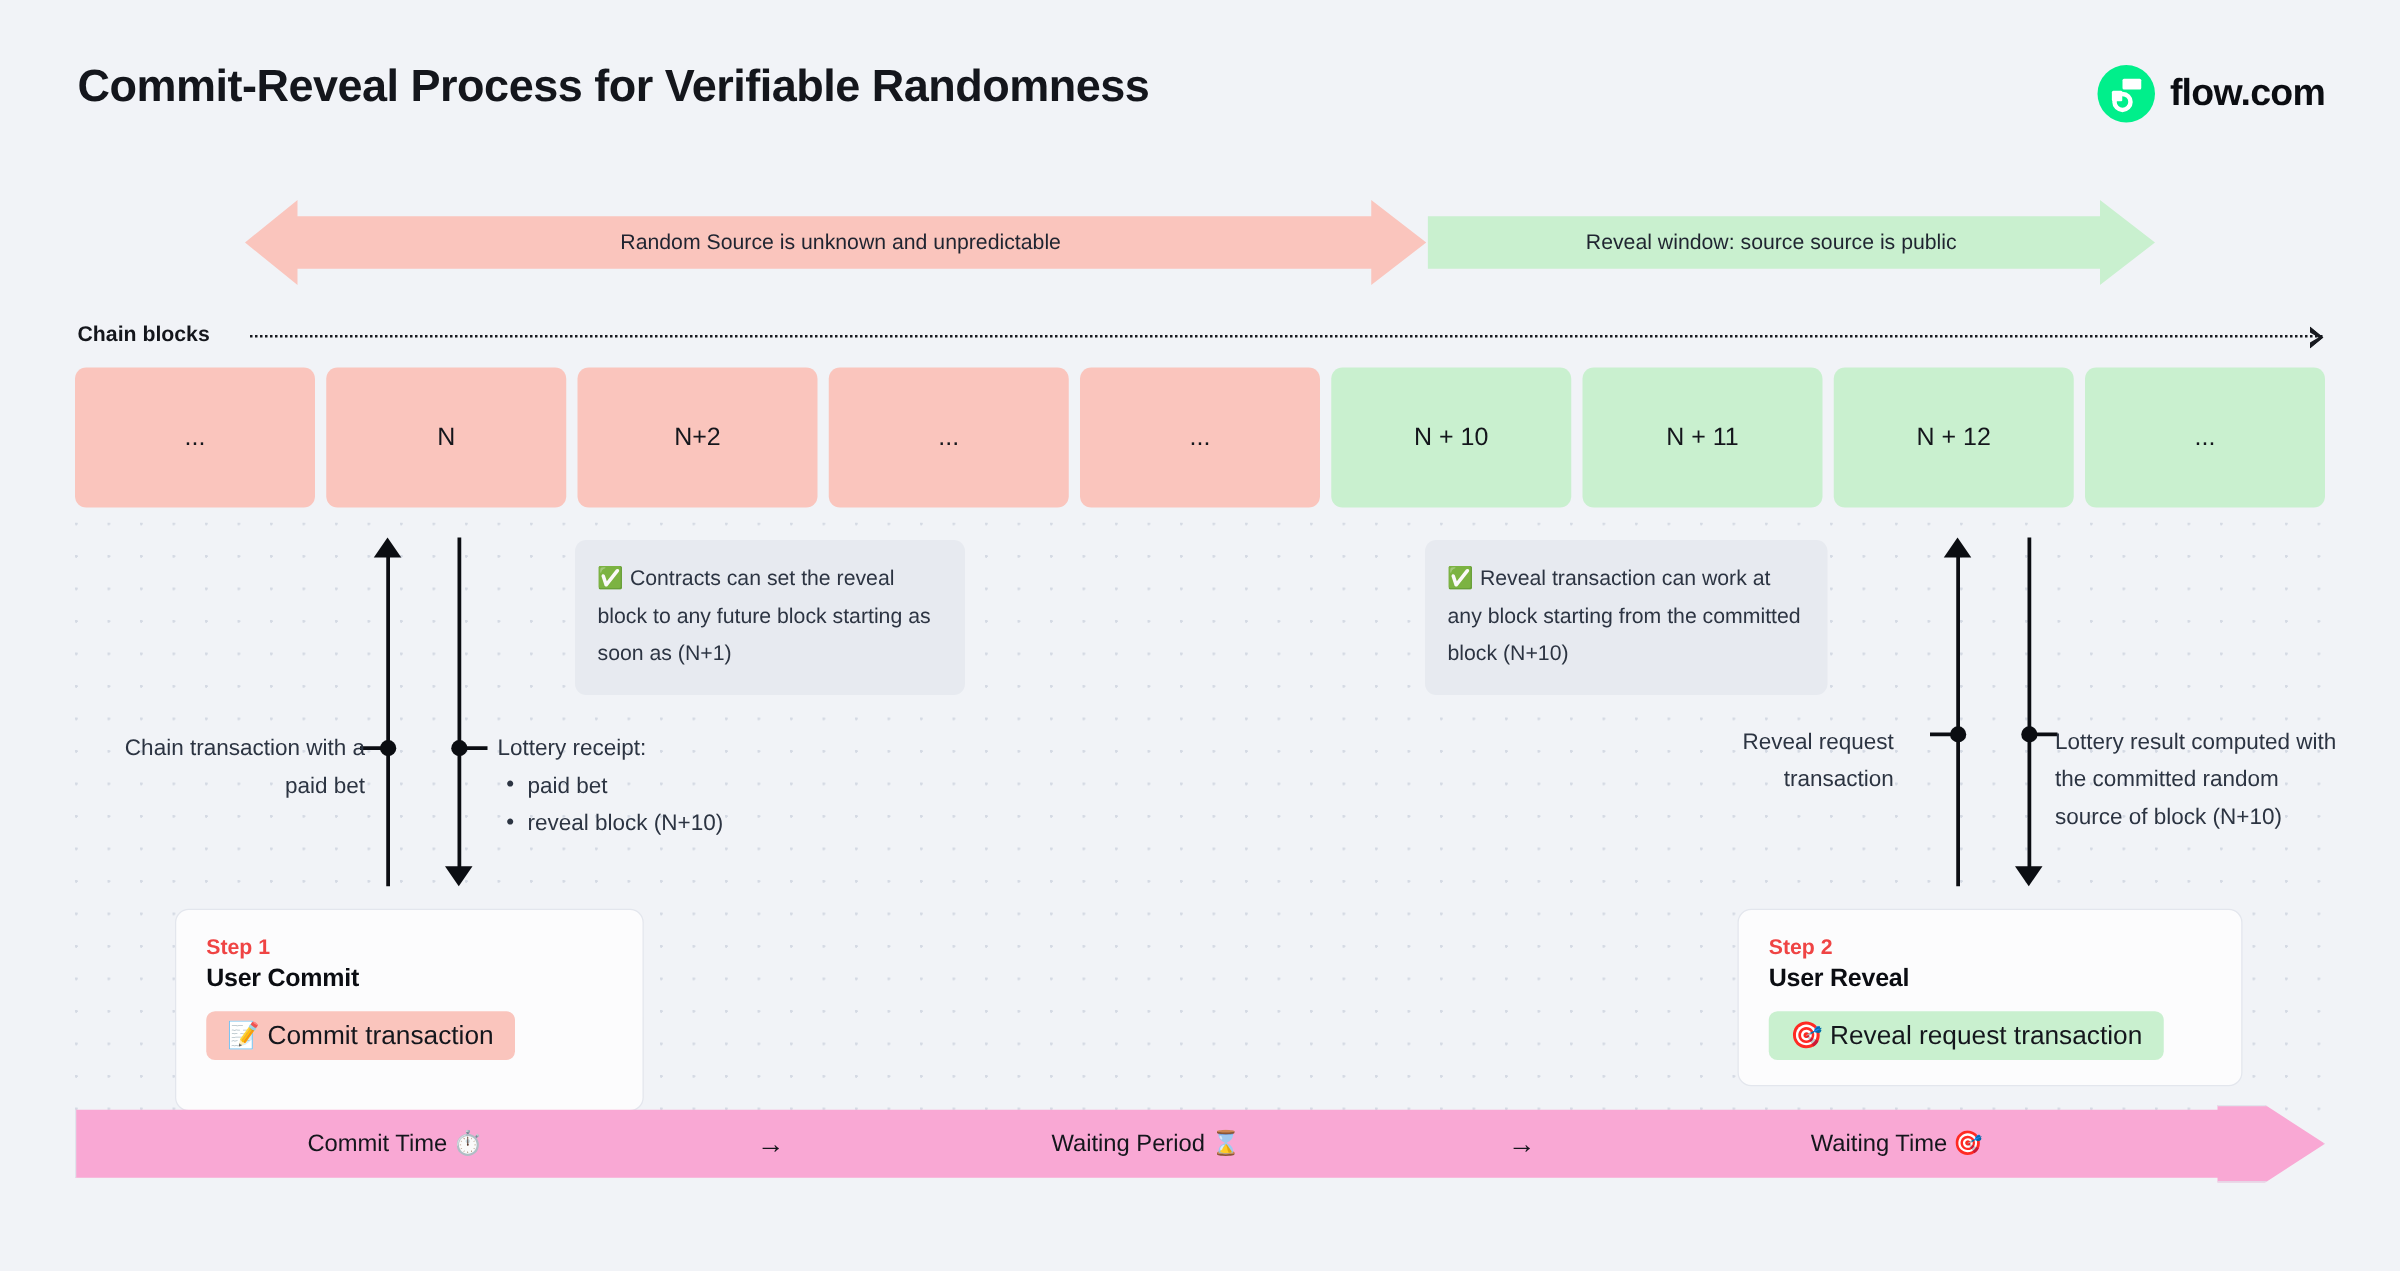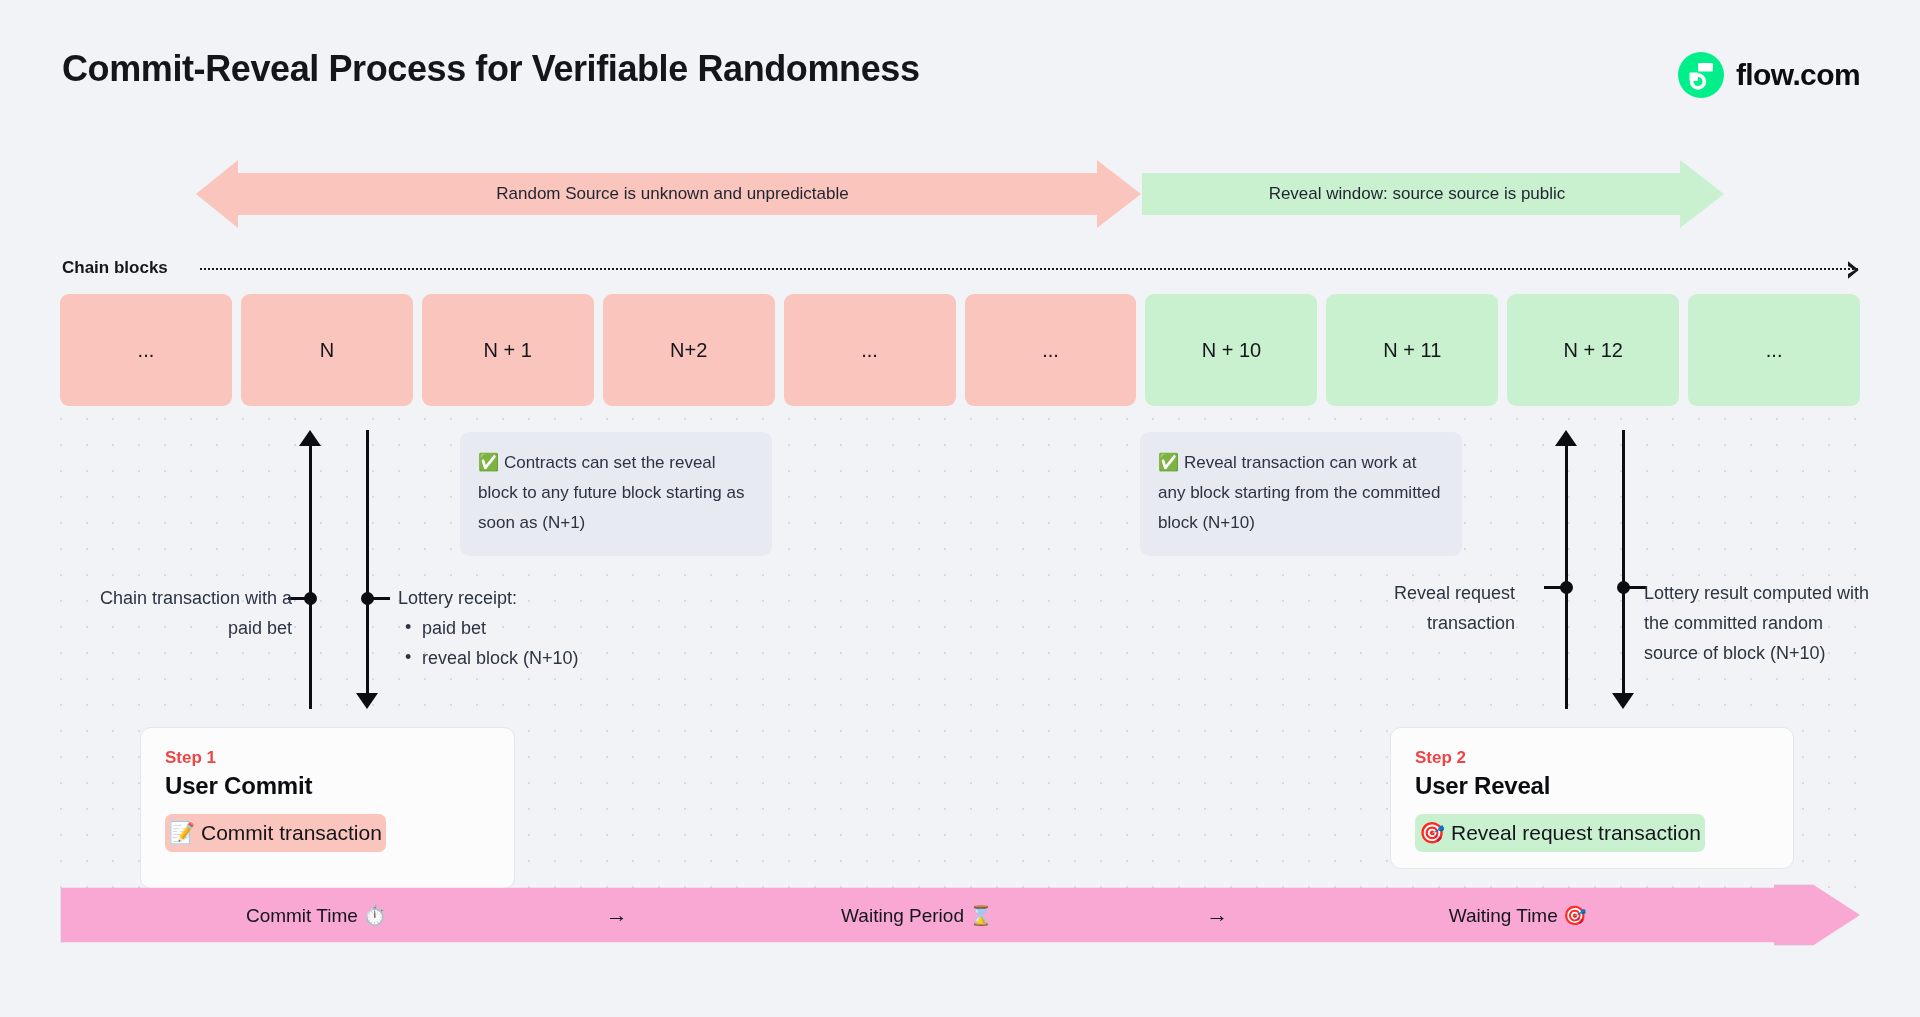--- a/index.html
+++ b/index.html
@@ -123,24 +123,24 @@
   #anno-lottery-res { left: 1644px; top: 578px; width: 235px; text-align: left; }
 
   
   .step-card {
     position: absolute; background: #fcfcfd; border: 1px solid #e3e6ed;
     border-radius: 11px; padding: 20px 24px 24px 24px;
   }
   #step1 { left: 140px; top: 727px; width: 375px; height: 162px; }
   #step2 { left: 1390px; top: 727px; width: 404px; height: 142px; }
   .step-eyebrow { font-size: 17px; font-weight: 700; color: #ef4444; }
-  .step-title   { font-size: 24px; font-weight: 700; color: #0b0d12; margin-top: 4px; letter-spacing:-0.2px; }
+  .step-title   { font-size: 20px; font-weight: 700; color: #0b0d12; margin-top: 4px; letter-spacing:-0.2px; }
   .step-chip {
     display: inline-block; margin-top: 14px; border-radius: 7px;
-    padding: 7px 4px; font-size: 21px; color: #14161c; white-space: nowrap;
+    padding: 7px 17px; font-size: 21px; color: #14161c; white-space: nowrap;
   }
   #step1 .step-chip { background: #fac5bd; }
   #step2 .step-chip { background: #c9f0cf; }
 
   
   #bottom-bar {
     position: absolute; left: 60px; top: 884px; width: 1800px; height: 62px;
     background: #f9a8d4; border: 1px solid #e1e4ec;
     clip-path: polygon(0 6%, calc(100% - 86px) 6%, calc(100% - 86px) -40%, 100% 50%, calc(100% - 86px) 140%, calc(100% - 86px) 94%, 0 94%);
     display: flex; align-items: center;
@@ -182,23 +182,20 @@
   </div>
 
   <div id="blocks">
       <div class="block pink">
         <span>...</span>
       </div>
       <div class="block pink">
         <span>N</span>
       </div>
       <div class="block pink">
-        <span>N + 1</span>
-      </div>
-      <div class="block pink">
         <span>N+2</span>
       </div>
       <div class="block pink">
         <span>...</span>
       </div>
       <div class="block pink">
         <span>...</span>
       </div>
       <div class="block green">
         <span>N + 10</span>

